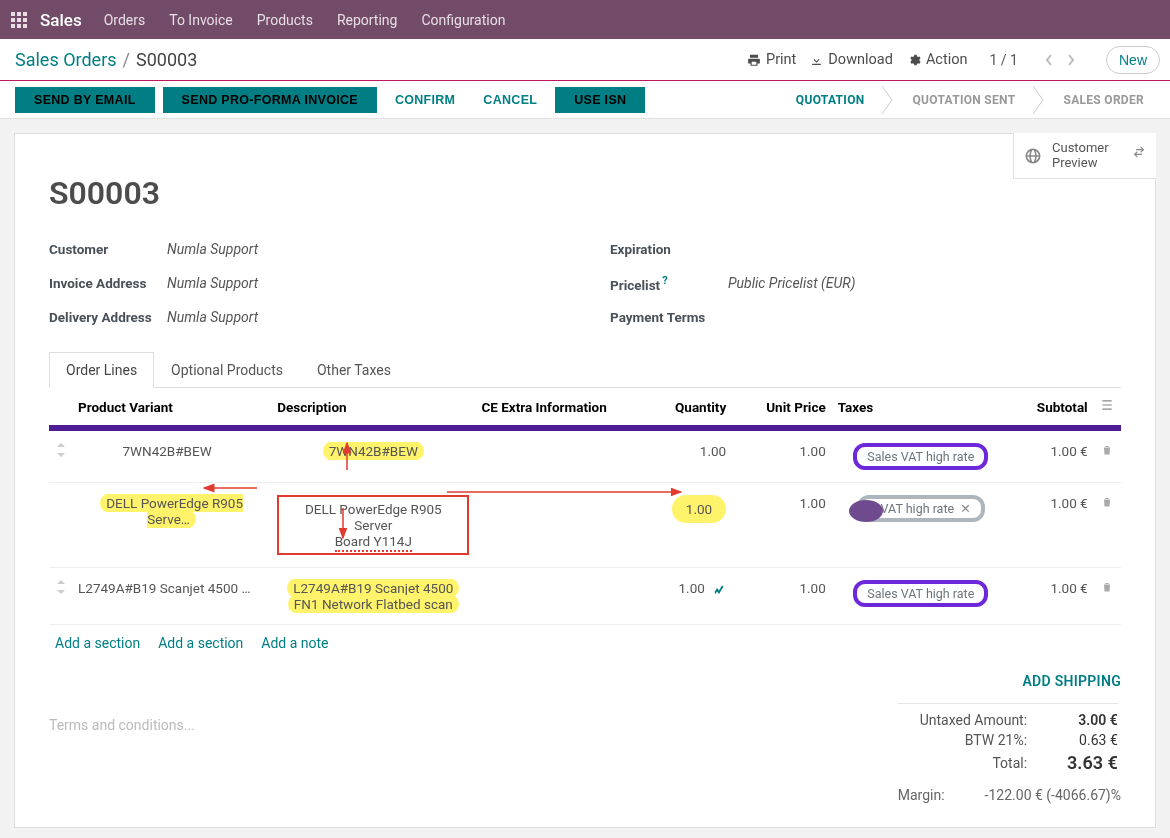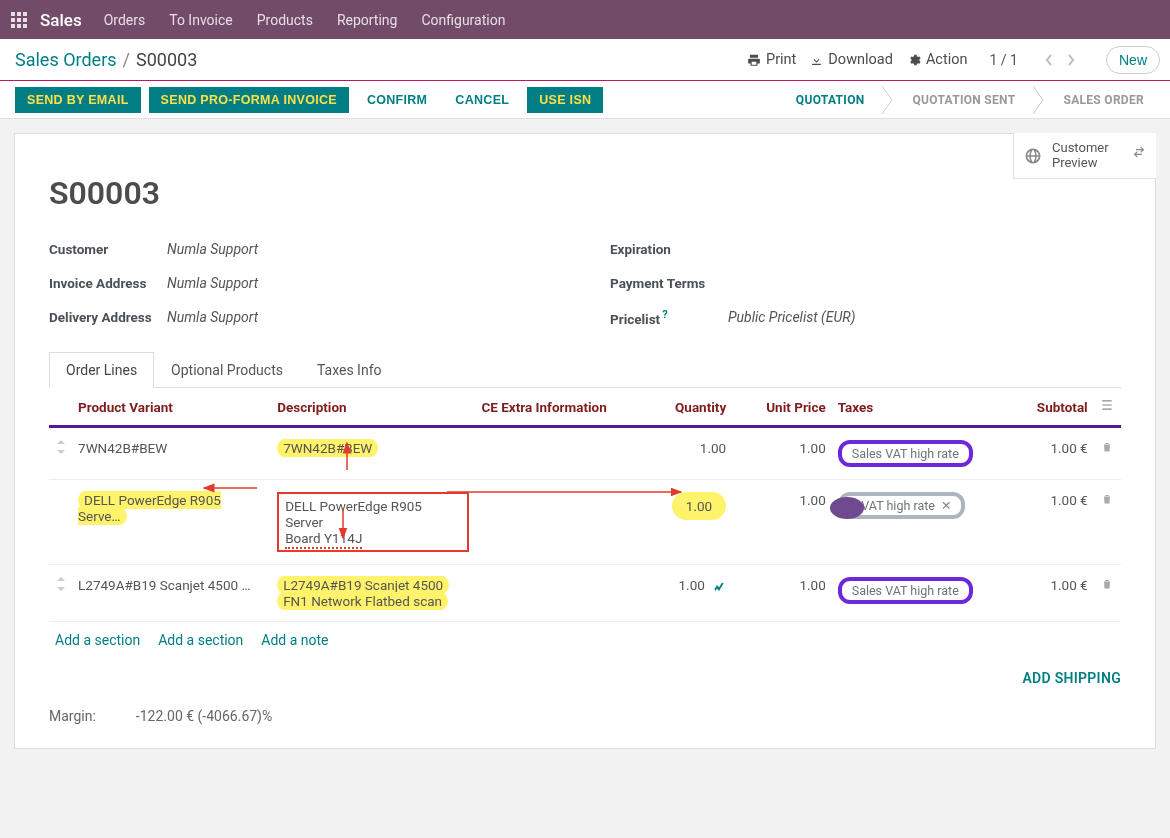--- a/index.html
+++ b/index.html
@@ -87,23 +87,23 @@
   .statusbar {
     height: 38px;
     background: #fff;
     display: flex;
     align-items: center;
     padding: 0 10px 0 15px;
     border-bottom: 1px solid #e0e0e0;
   }
   .sb-btn {
     background: #017e84;
-    color: #fde047;
+    color: #000000;
     border: none;
-    padding: 6px 12px;
+    padding: 6px 19px;
     font-size: 12.5px;
     font-weight: 600;
     letter-spacing: .3px;
     margin-right: 8px;
     cursor: pointer;
   }
   .sb-btn.link {
     background: transparent;
     color: #017e84;
     padding: 6px 10px;
@@ -214,30 +214,31 @@
   }
   
   table.lines {
     width: 100%;
     border-collapse: collapse;
     font-size: 13.5px;
   }
   table.lines th {
     text-align: left;
     font-weight: 700;
-    color: #7f1d1d;
+    color: #000000;
     padding: 10px 6px;
-    border-bottom: 3px solid #4c1d95;
+    border-bottom: 6px solid #4c1d95;
     font-size: 13.5px;
   }
   table.lines th.r, table.lines td.r { text-align: right; }
   table.lines td {
     padding: 12px 6px;
     vertical-align: top;
     color: #555;
+    text-align: center;
   }
   table.lines tbody tr { border-bottom: 1px solid #eee; }
   .handle-cell { width: 22px; color: #ccc; text-align: center; }
   .trash-cell { width: 22px; color: #bbb; text-align: center; cursor: pointer; }
   .opts-cell { width: 22px; color: #bbb; text-align: center; cursor: pointer; }
   .tax-chip {
     display: inline-flex;
     align-items: center;
     border: 4px solid #6d28d9;
     border-radius: 12px;
@@ -474,36 +475,36 @@
             <span class="field-label">Delivery Address</span>
             <span class="field-value">Numla Support</span>
           </div>
         </div>
         <div class="field-col">
           <div class="field-row">
             <span class="field-label">Expiration</span>
             <span class="field-value"></span>
           </div>
           <div class="field-row">
-            <span class="field-label">Payment Terms</span>
-            <span class="field-value"></span>
-          </div>
-          <div class="field-row">
             <span class="field-label">
               <span>Pricelist</span><span class="field-q">?</span>
             </span>
             <span class="field-value">Public Pricelist (EUR)</span>
           </div>
+          <div class="field-row">
+            <span class="field-label">Payment Terms</span>
+            <span class="field-value"></span>
+          </div>
         </div>
       </div>
 
       <div class="tabs">
         <div class="tab active">Order Lines</div>
         <div class="tab">Optional Products</div>
-        <div class="tab">Taxes Info</div>
+        <div class="tab">Other Taxes</div>
       </div>
 
       <div style="position:relative;">
       <table class="lines">
         <thead>
           <tr>
             <th class="handle-cell"></th>
             <th style="width:190px;">Product Variant</th>
             <th style="width:195px;">Description</th>
             <th style="width:150px;">CE Extra Information</th>
@@ -634,21 +635,32 @@
       <div class="add-links">
         <span>Add a section</span>
         <span>Add a section</span>
         <span>Add a note</span>
       </div>
       </div>
 
       <div class="add-shipping">ADD SHIPPING</div>
 
       <div class="totals-wrap">
+        <div class="terms-input">
+          <span style="color:#bbb;">Terms and conditions...</span>
+        </div>
         <div>
+          <div class="totals">
+            <span class="lbl">Untaxed Amount:</span>
+            <span class="val">3.00 €</span>
+            <span class="lbl">BTW 21%:</span>
+            <span class="val normal">0.63 €</span>
+            <span class="lbl">Total:</span>
+            <span class="val total">3.63 €</span>
+          </div>
           <div class="margin-row">
             <span>Margin:</span>
             <span>-122.00 € (-4066.67)%</span>
           </div>
         </div>
       </div>
 
     </div>
   </div>
 </div>

